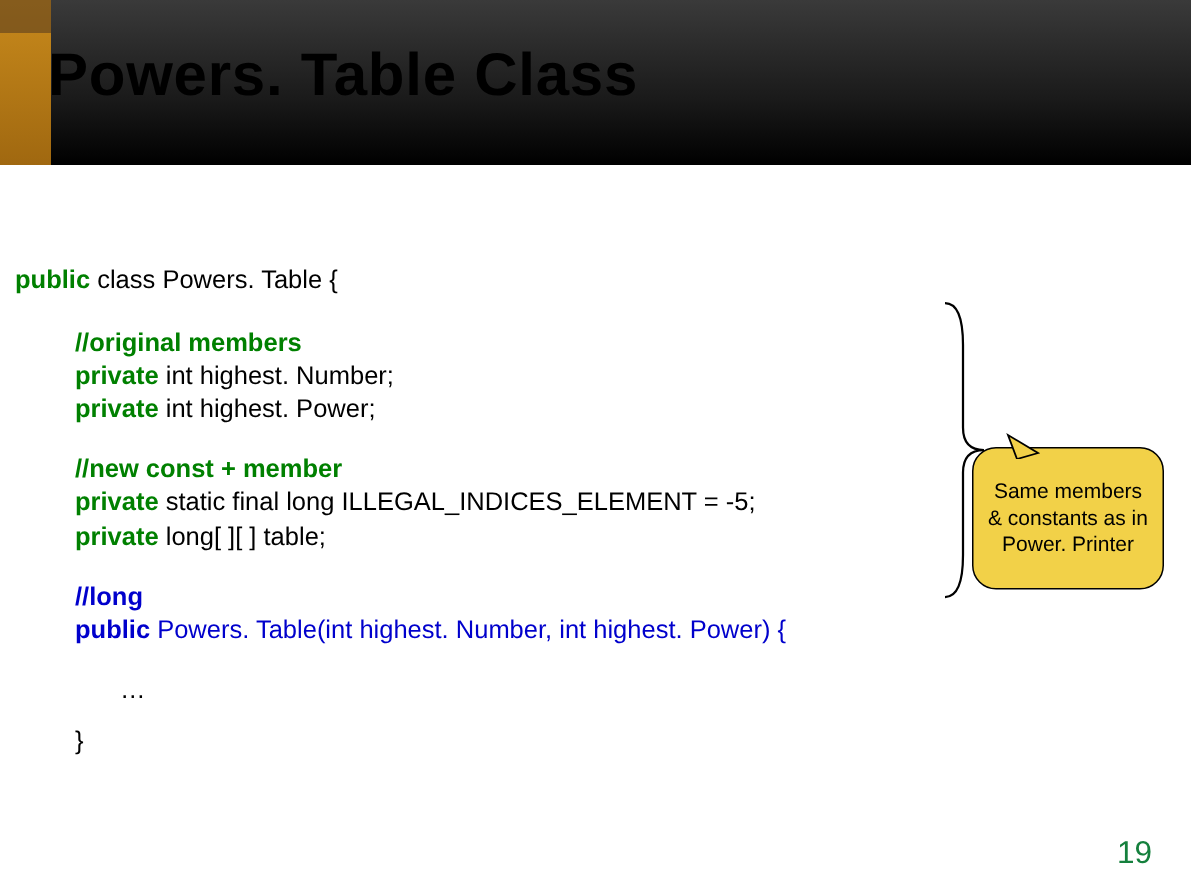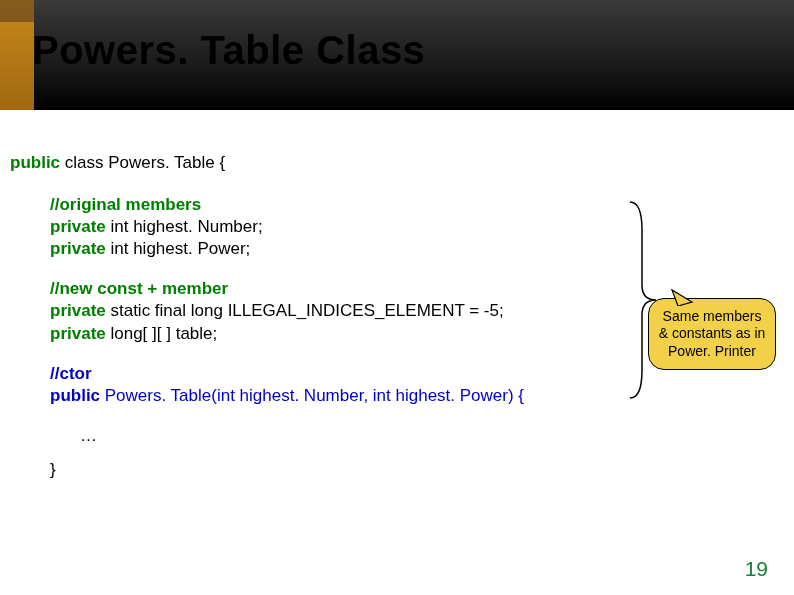--- a/index.html
+++ b/index.html
@@ -38,21 +38,21 @@
     position: absolute;
     top: 28px;
     left: 32px;
     font-size: 40px;
     font-weight: bold;
     color: #000000;
     letter-spacing: 0.5px;
   }
   .content {
     position: absolute;
-    top: 152px;
+    top: 176px;
     left: 10px;
     right: 10px;
     font-family: "Trebuchet MS", "Segoe UI", sans-serif;
     font-size: 17px;
     line-height: 1.3;
   }
   .class-decl {
     margin-bottom: 20px;
   }
   .block {
@@ -71,21 +71,21 @@
   }
   .close-brace {
     margin-left: 40px;
     margin-top: 8px;
   }
   .callout {
     position: absolute;
     top: 298px;
     left: 648px;
     width: 128px;
-    height: 72px;
+    height: 95px;
     background: #F2D148;
     border: 1.5px solid #000000;
     border-radius: 16px;
     display: flex;
     align-items: center;
     justify-content: center;
     text-align: center;
     font-family: "Trebuchet MS", sans-serif;
     font-size: 14px;
     line-height: 1.25;
@@ -151,21 +151,21 @@
     <div><span class="comment">//new const + member</span></div>
     <div>
       <span class="kw-private">private</span><span class="normal"> static final long ILLEGAL_INDICES_ELEMENT = -5;</span>
     </div>
     <div>
       <span class="kw-private">private</span><span class="normal"> long[ ][ ] table;</span>
     </div>
   </div>
 
   <div class="block">
-    <div><span class="comment-blue">//ctor</span></div>
+    <div><span class="comment-blue">//long</span></div>
     <div>
       <span class="kw-public" style="color:#0000cc">public</span><span class="normal" style="color:#0000cc"> Powers. Table(int highest. Number, int highest. Power) {</span>
     </div>
   </div>
 
   <div class="ellipsis">…</div>
 
   <div class="close-brace">}</div>
 
 </div>

